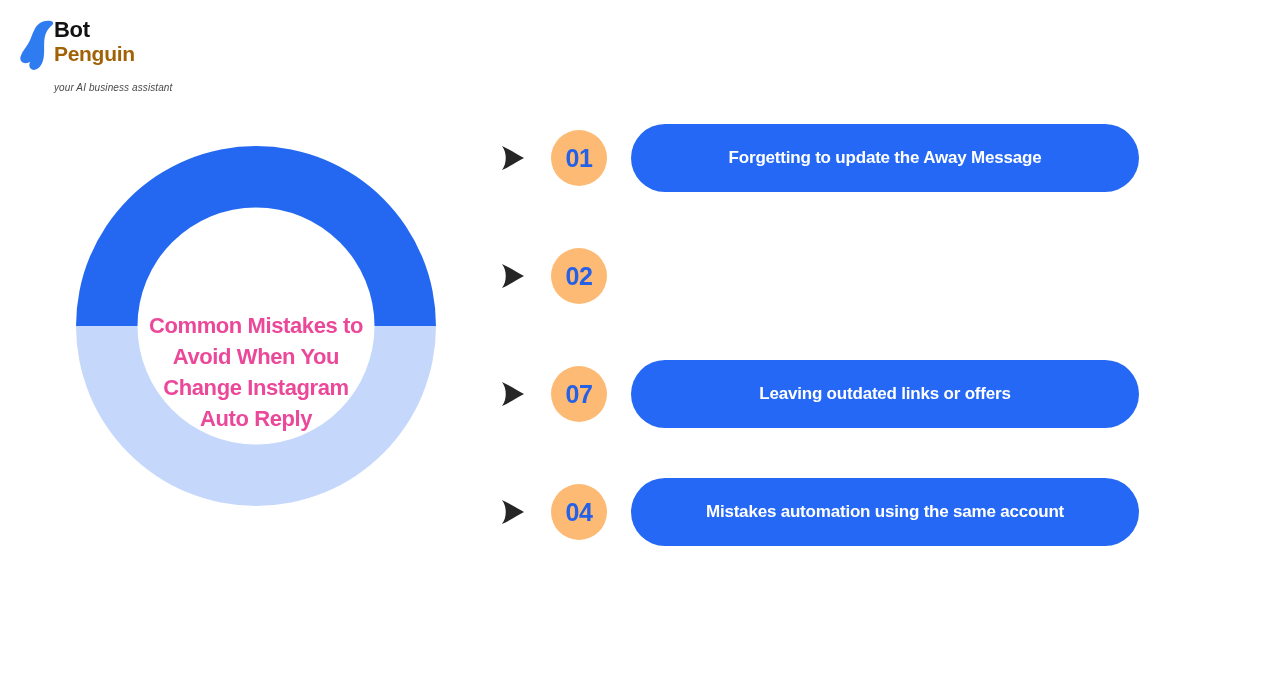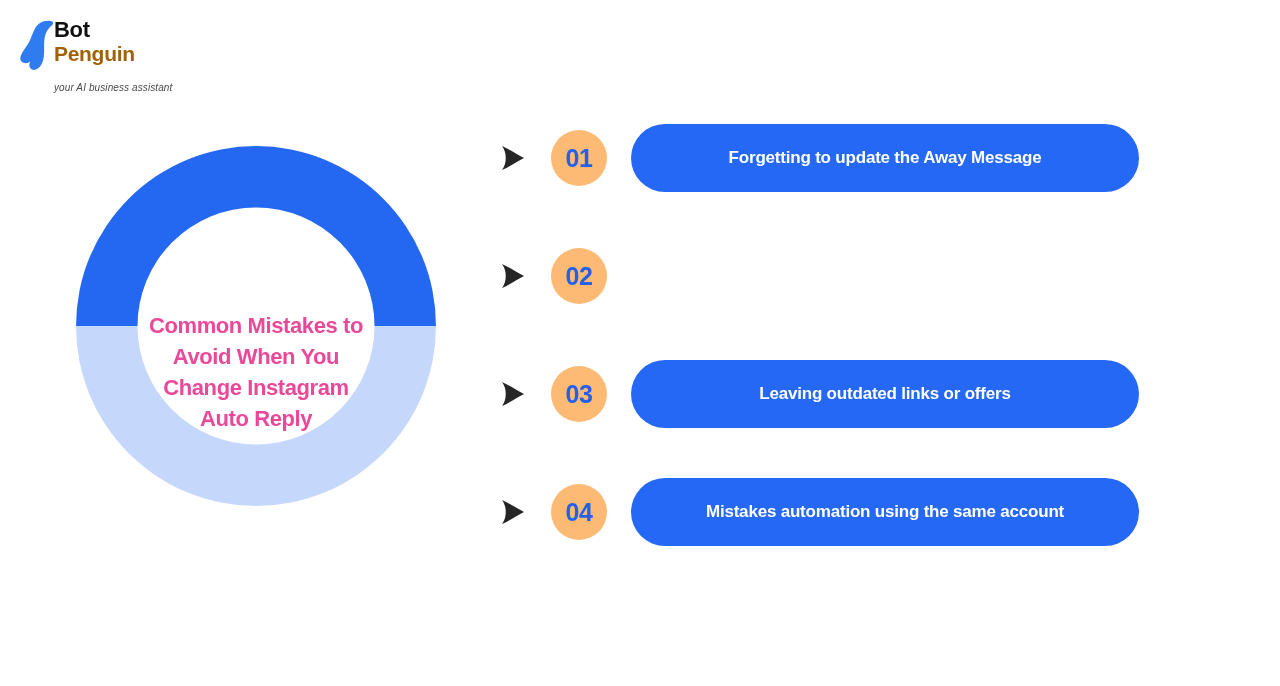--- a/index.html
+++ b/index.html
@@ -192,21 +192,21 @@
       <svg class="row-arrow" viewBox="0 0 30 30">
         <path d="M4 3 C9 9.5 9 20.5 4 27 C11.5 23.5 19.5 18.5 26 15 C19.5 11.5 11.5 6.5 4 3 Z" fill="#262626"></path>
       </svg>
       <div class="row-num">02</div>
     </div>
 
     <div class="row">
       <svg class="row-arrow" viewBox="0 0 30 30">
         <path d="M4 3 C9 9.5 9 20.5 4 27 C11.5 23.5 19.5 18.5 26 15 C19.5 11.5 11.5 6.5 4 3 Z" fill="#262626"></path>
       </svg>
-      <div class="row-num">03</div>
+      <div class="row-num">07</div>
       <div class="row-pill">Leaving outdated links or offers</div>
     </div>
 
     <div class="row">
       <svg class="row-arrow" viewBox="0 0 30 30">
         <path d="M4 3 C9 9.5 9 20.5 4 27 C11.5 23.5 19.5 18.5 26 15 C19.5 11.5 11.5 6.5 4 3 Z" fill="#262626"></path>
       </svg>
       <div class="row-num">04</div>
       <div class="row-pill">Mistakes automation using the same account</div>
     </div>

